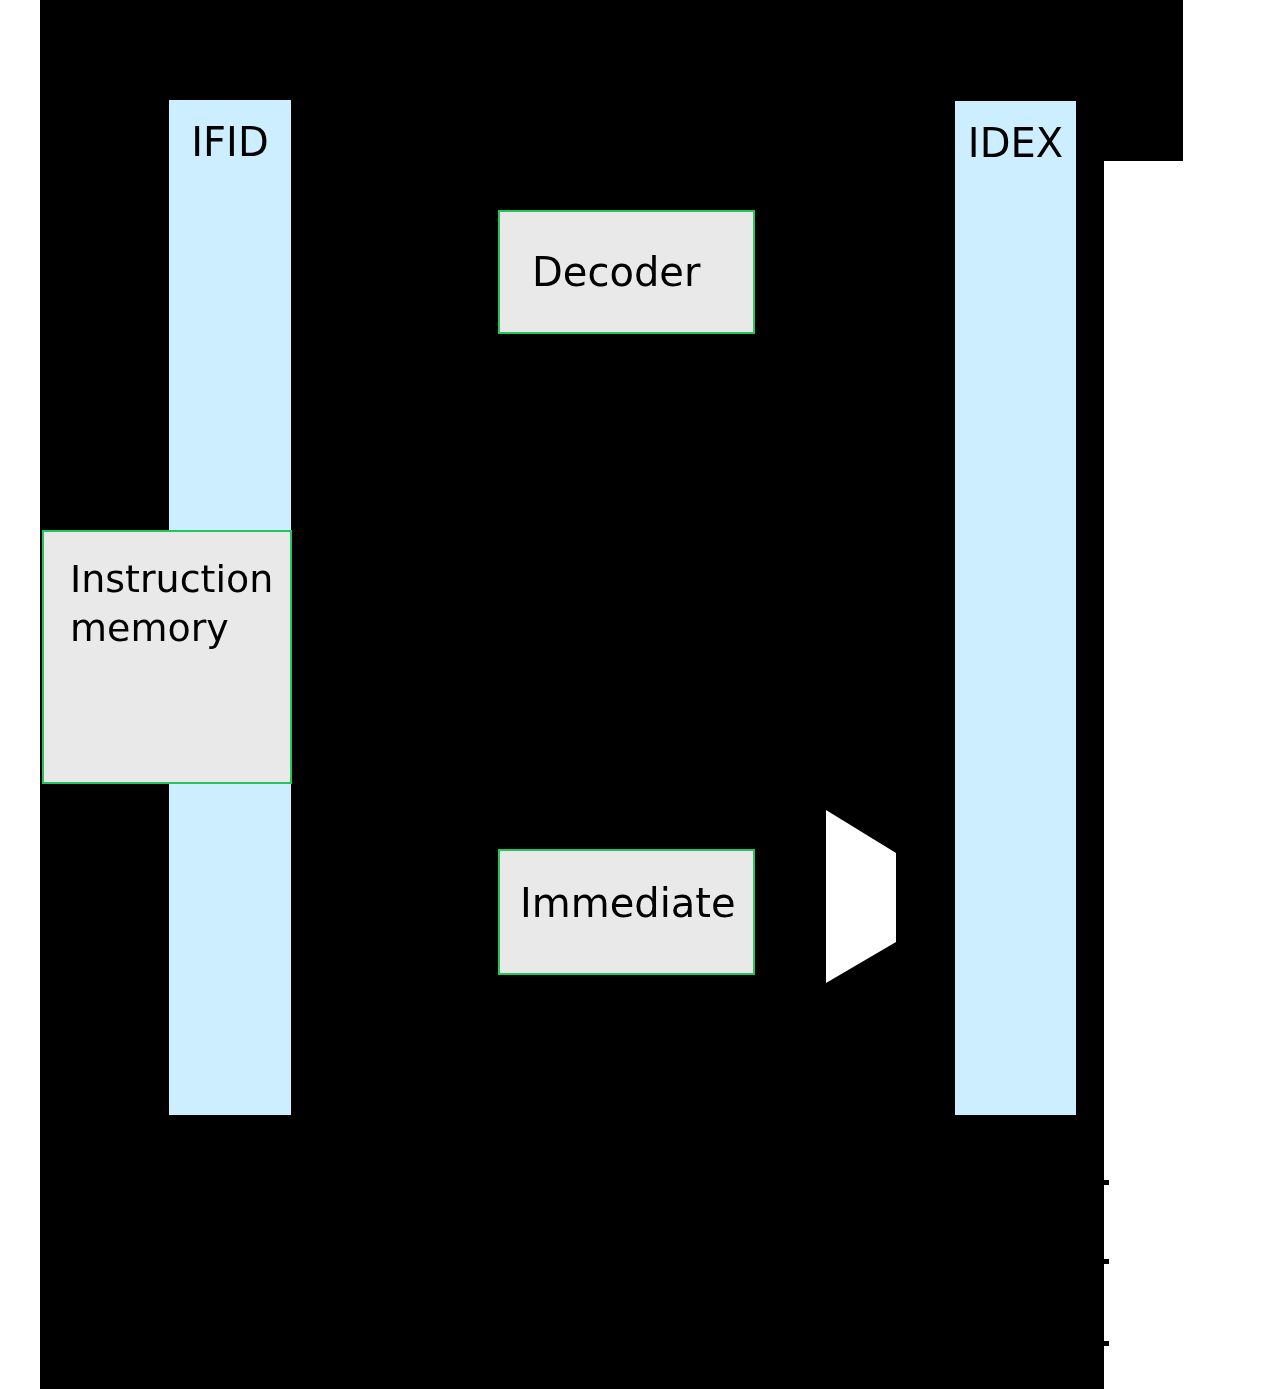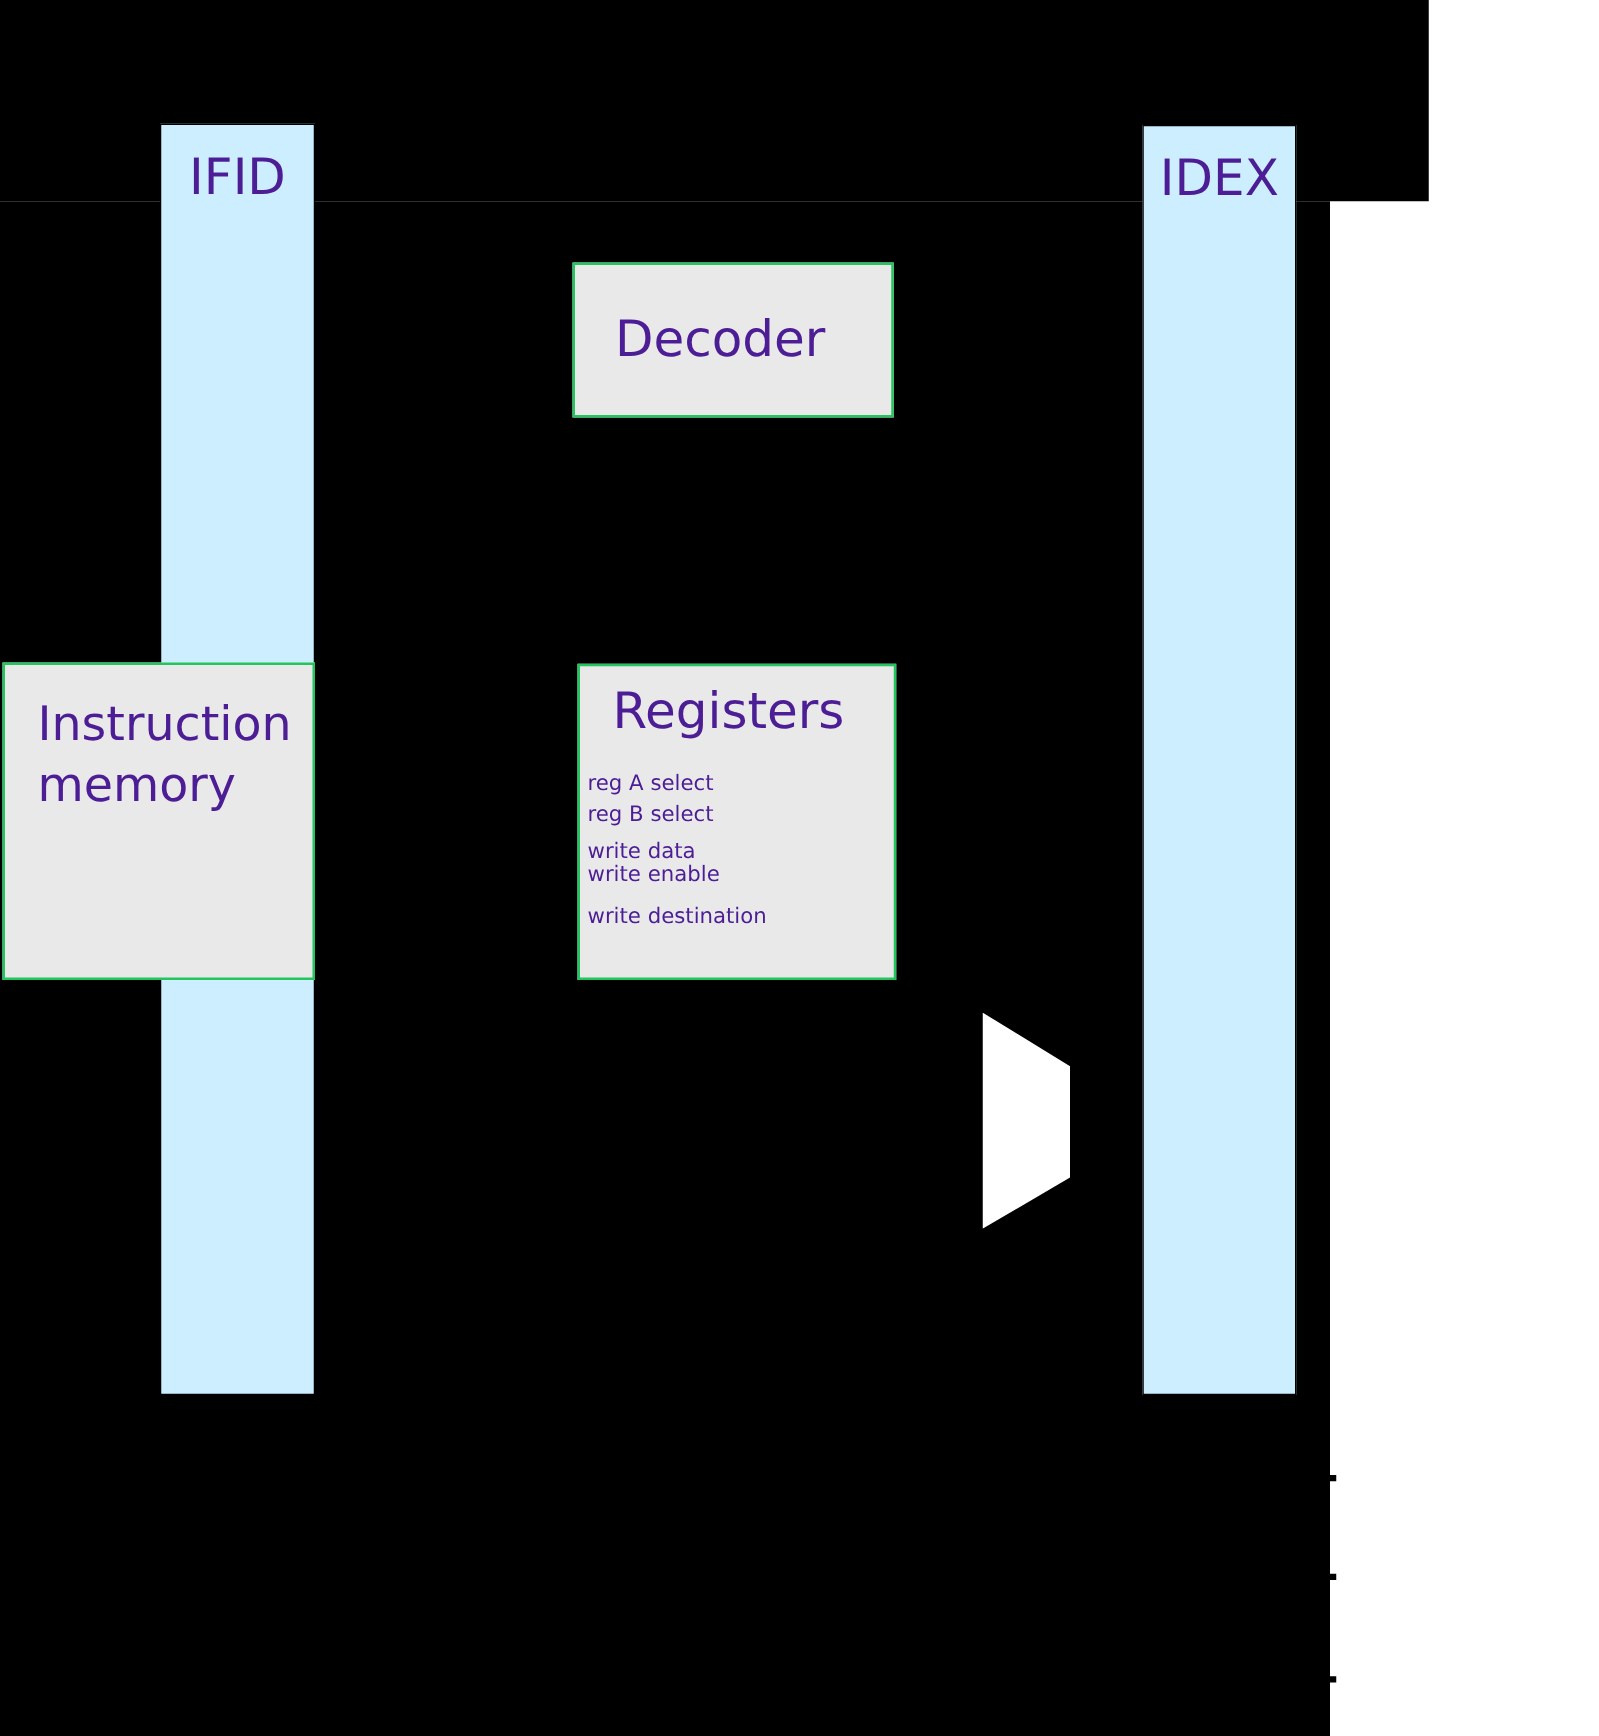--- a/index.html
+++ b/index.html
@@ -7,21 +7,22 @@
     padding: 0;
     background: #ffffff;
     font-family: "DejaVu Sans", "Liberation Sans", sans-serif;
   }
   #canvas {
     position: relative;
     width: 1143px;
     height: 1389px;
     background: #ffffff;
     overflow: hidden;
-    color: #4c1d95;
+    color: #000000;
+    margin-left: 40px;
   }
   .abs { position: absolute; box-sizing: border-box; }
 
   
   .bg-top   { left: 0; top: 0; width: 1279px; height: 161px; background: #000; }
   .bg-main  { left: 0; top: 161px; width: 1064px; height: 1228px; background: #000; }
 
   
   .pipebar {
     background: #cceeff;
@@ -87,29 +88,24 @@
   </div>
 
   <div class="abs pipebar idex">
     <span class="bar-label">IDEX</span>
   </div>
 
   <div class="abs block decoder">
     <span>Decoder</span>
   </div>
 
-  <div class="abs block registers">
-    <span class="block-title">Registers</span>
-    <span class="port-label port-a">reg A select</span>
-    <span class="port-label port-b">reg B select</span>
-    <span class="port-label port-wd">write data</span>
-    <span class="port-label port-we">write enable</span>
-    <span class="port-label port-wdst">write destination</span>
+
+  <div class="abs block immediate">
+    <span>Immediate</span>
   </div>
-
 
   <div class="abs mux">
     <svg viewBox="0 0 70 173" preserveAspectRatio="none">
       <polygon points="0,0 70,43 70,132 0,173" fill="#ffffff"></polygon>
     </svg>
   </div>
 
   <div class="abs stub stub-1"></div>
   <div class="abs stub stub-2"></div>
   <div class="abs stub stub-3"></div>

